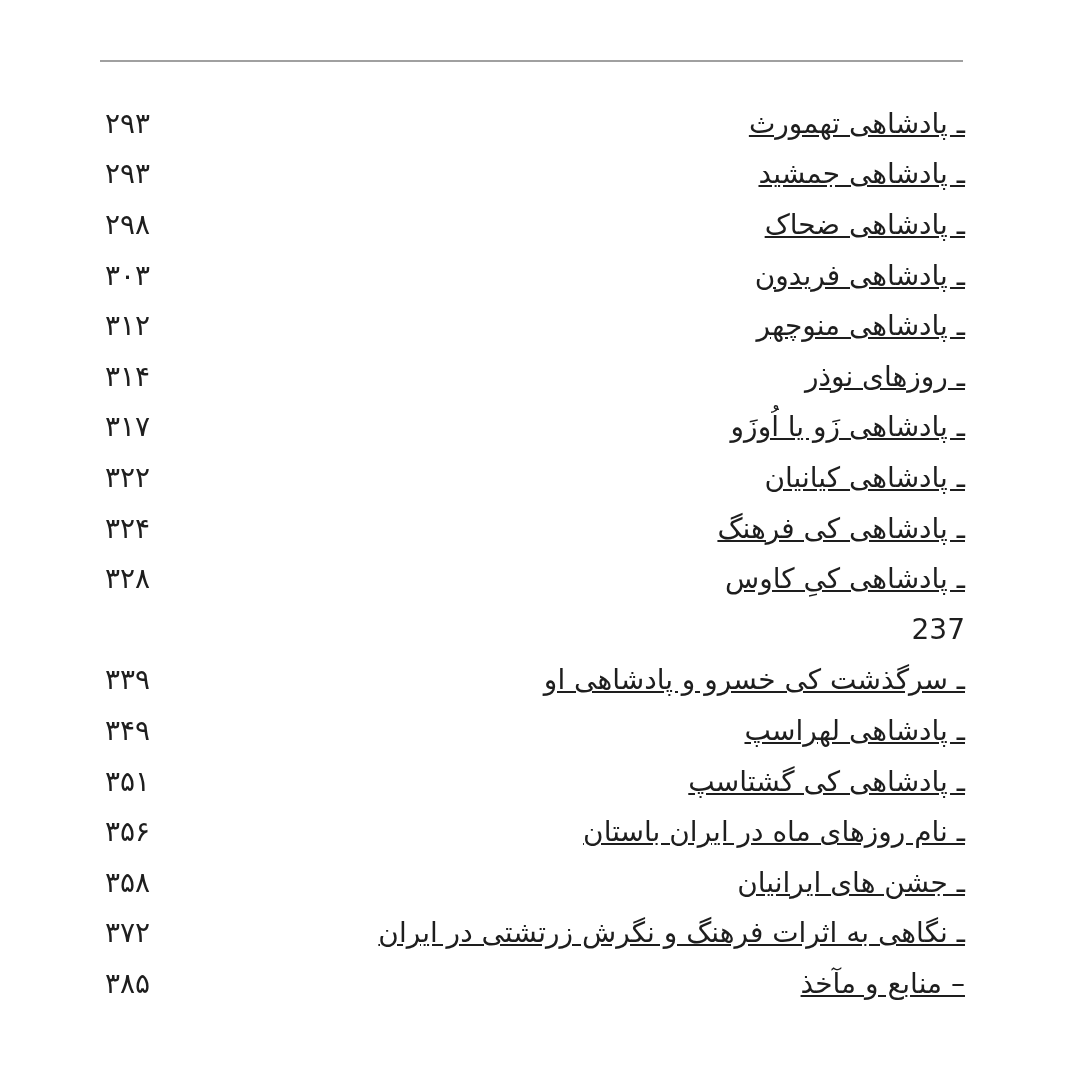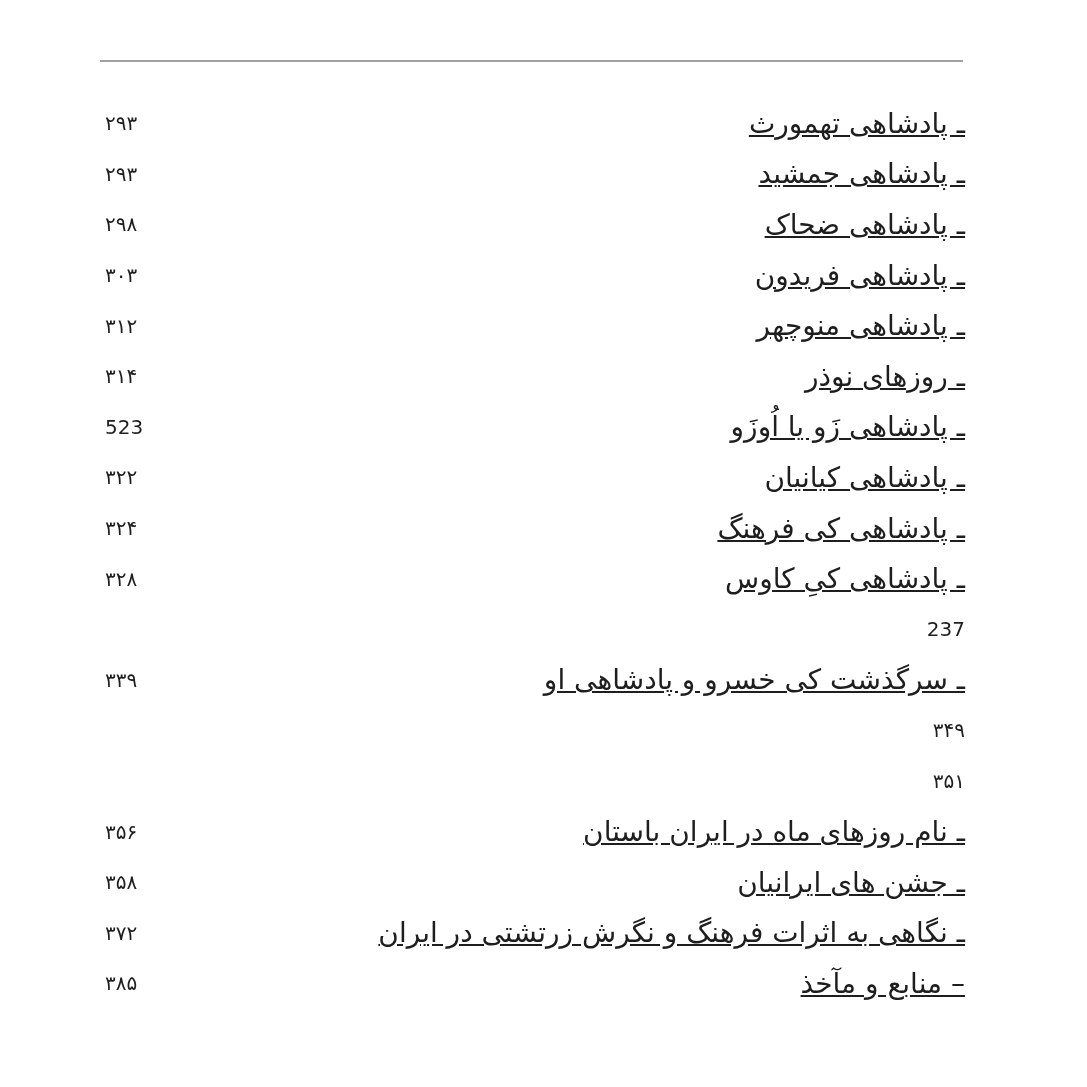--- a/index.html
+++ b/index.html
@@ -36,21 +36,21 @@
     height: 50.6px;
     font-size: 28px;
     color: var(--text-color, #1e1e1e);
     white-space: nowrap;
   }
   .toc-title {
     letter-spacing: 0;
     text-decoration: underline;
   }
   .toc-page-num {
-    font-size: 20px;
+    font-size: 28px;
     direction: ltr;
   }
 </style>
 </head>
 <body>
 
 <div class="divider"></div>
 
 <div class="toc" id="toc">
   <div class="toc-row">
@@ -78,21 +78,21 @@
     <span class="toc-page-num">۳۱۲</span>
   </div>
 
   <div class="toc-row">
     <span class="toc-title">ـ روزهای نوذر</span>
     <span class="toc-page-num">۳۱۴</span>
   </div>
 
   <div class="toc-row">
     <span class="toc-title">ـ پادشاهی زَو یا اُوزَو</span>
-    <span class="toc-page-num">523</span>
+    <span class="toc-page-num">۳۱۷</span>
   </div>
 
   <div class="toc-row">
     <span class="toc-title">ـ پادشاهی کیانیان</span>
     <span class="toc-page-num">۳۲۲</span>
   </div>
 
   <div class="toc-row">
     <span class="toc-title">ـ پادشاهی کی فرهنگ</span>
     <span class="toc-page-num">۳۲۴</span>
@@ -106,24 +106,26 @@
   <div class="toc-row">
     <span class="toc-page-num">237</span>
   </div>
 
   <div class="toc-row">
     <span class="toc-title">ـ سرگذشت کی خسرو و پادشاهی او</span>
     <span class="toc-page-num">۳۳۹</span>
   </div>
 
   <div class="toc-row">
+    <span class="toc-title">ـ پادشاهی لهراسپ</span>
     <span class="toc-page-num">۳۴۹</span>
   </div>
 
   <div class="toc-row">
+    <span class="toc-title">ـ پادشاهی کی گشتاسپ</span>
     <span class="toc-page-num">۳۵۱</span>
   </div>
 
   <div class="toc-row">
     <span class="toc-title">ـ نام روزهای ماه در ایران باستان</span>
     <span class="toc-page-num">۳۵۶</span>
   </div>
 
   <div class="toc-row">
     <span class="toc-title">ـ جشن های ایرانیان</span>

